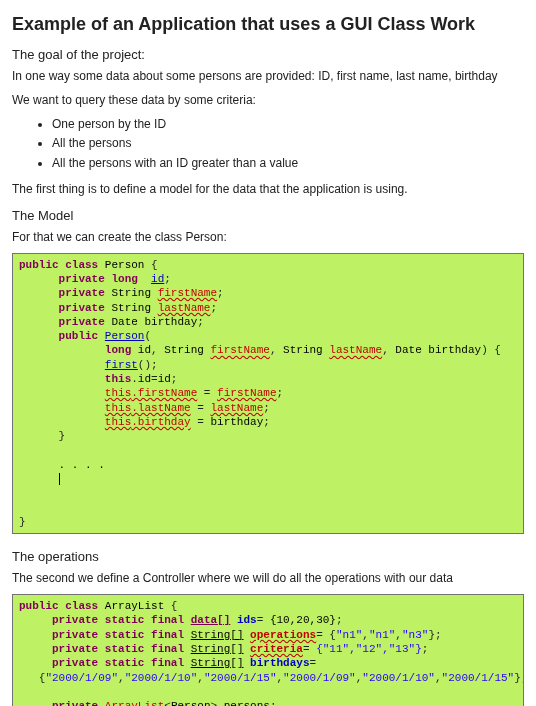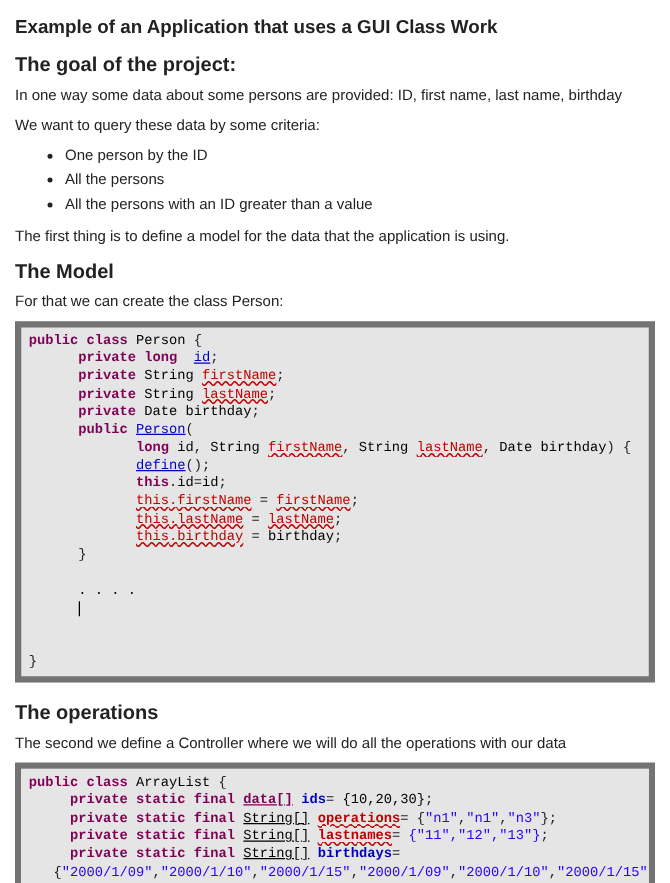--- a/index.html
+++ b/index.html
@@ -3,28 +3,28 @@
 <meta charset="utf-8">
 <style>
   body {
     font-family: Arial, Helvetica, sans-serif;
     font-size: 12px;
     color: #222;
     margin: 12px 12px 12px 12px;
     width: 512px;
     line-height: 1.35;
   }
-  h1 { font-size: 15px; font-weight: bold; margin: 0 0 6px 0; }
-  h2 { font-size: 16px; font-weight: bold; margin: 10px 0 2px 0; }
+  h1 { font-size: 18px; font-weight: bold; margin: 0 0 6px 0; }
+  h2 { font-size: 13px; font-weight: normal; margin: 10px 0 2px 0; }
   p  { margin: 4px 0 8px 0; }
   ul { margin: 4px 0 10px 0; padding-left: 28px; }
   li { margin: 3px 12px; }
   .code-block {
-    background: #e5e5e5;
-    border: 5px solid #737373;
+    background: #bef264;
+    border: 1px solid #737373;
     padding: 4px 6px;
     font-family: Consolas, "Courier New", monospace;
     font-size: 11px;
     white-space: pre;
     line-height: 1.3;
     overflow-x: auto;
     margin: 6px 0 14px 0;
   }
   
   .kw   { color: #7f0055; font-weight: bold; }   
@@ -56,40 +56,40 @@
 <h2>The Model</h2>
 <p>For that we can create the class Person:</p>
 
 <div class="code-block"><span class="kw">public</span> <span class="kw">class</span> <span class="norm">Person</span> {
       <span class="kw">private</span> <span class="kw">long</span>  <span class="id-blue" style="text-decoration:underline">id</span>;
       <span class="kw">private</span> <span class="norm">String</span> <span class="err">firstName</span>;
       <span class="kw">private</span> <span class="norm">String</span> <span class="err">lastName</span>;
       <span class="kw">private</span> <span class="norm">Date</span> <span class="norm">birthday</span>;
       <span class="kw">public</span> <span class="fn">Person</span>(
              <span class="kw">long</span> <span class="norm">id</span>, <span class="norm">String</span> <span class="err">firstName</span>, <span class="norm">String</span> <span class="err">lastName</span>, <span class="norm">Date</span> <span class="norm">birthday</span>) {
-             <span class="fn">define</span>();
+             <span class="fn">first</span>();
              <span class="kw">this</span>.<span class="norm">id</span>=<span class="norm">id</span>;
              <span class="err"><span>this</span>.<span>firstName</span></span> = <span class="err">firstName</span>;
              <span class="err"><span>this</span>.<span>lastName</span></span> = <span class="err">lastName</span>;
              <span class="err"><span>this</span>.<span>birthday</span></span> = <span class="norm">birthday</span>;
       }
 
       <span class="norm">. . . .</span>
       <span class="cursor">&nbsp;</span>
 
 
 }</div>
 
 <h2>The operations</h2>
 <p>The second we define a Controller where we will do all the operations with our data</p>
 
 <div class="code-block"><span class="kw">public</span> <span class="kw">class</span> <span class="norm">ArrayList</span> {
      <span class="kw">private</span> <span class="kw">static</span> <span class="kw">final</span> <span class="kw" style="text-decoration:underline">data[]</span> <span class="id-blue bi">ids</span>= <span class="norm">{10,20,30}</span>;
      <span class="kw">private</span> <span class="kw">static</span> <span class="kw">final</span> <span class="norm" style="text-decoration:underline">String[]</span> <span class="err bi">operations</span>= {<span class="str">"n1"</span>,<span class="str">"n1"</span>,<span class="str">"n3"</span>};
-     <span class="kw">private</span> <span class="kw">static</span> <span class="kw">final</span> <span class="norm" style="text-decoration:underline">String[]</span> <span class="err bi">lastnames</span>= <span class="str">{"11","12","13"}</span>;
+     <span class="kw">private</span> <span class="kw">static</span> <span class="kw">final</span> <span class="norm" style="text-decoration:underline">String[]</span> <span class="err bi">criteria</span>= <span class="str">{"11","12","13"}</span>;
      <span class="kw">private</span> <span class="kw">static</span> <span class="kw">final</span> <span class="norm" style="text-decoration:underline">String[]</span> <span class="id-blue bi">birthdays</span>=
    {<span class="str">"2000/1/09"</span>,<span class="str">"2000/1/10"</span>,<span class="str">"2000/1/15"</span>,<span class="str">"2000/1/09"</span>,<span class="str">"2000/1/10"</span>,<span class="str">"2000/1/15"</span>};
 
      <span class="kw">private</span> <span class="err">ArrayList</span>&lt;<span class="norm">Person</span>&gt; <span class="norm">persons</span>;
 
       () {
         
          
      }</div>
 

